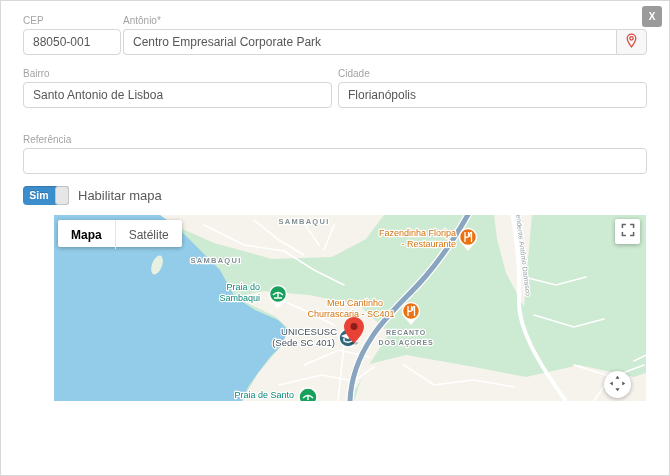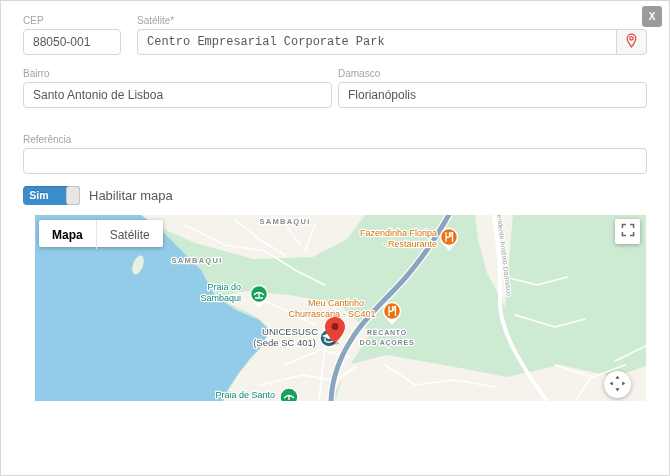--- a/index.html
+++ b/index.html
@@ -7,41 +7,41 @@
   body { font-family:"Liberation Sans", sans-serif; background:#fff; overflow:hidden; }
 
   .modal { width:670px; height:476px; position:relative; background:#fff; border:1px solid #d8d8d8; overflow:hidden; }
 
   .modal-header { height:36px; background:#e1e1e1; border-bottom:1px solid #d2d2d2; display:flex; align-items:center; padding:0 18px; }
   .modal-title { font-size:15px; color:#6e6e6e; }
   .close-btn { position:absolute; top:5px; right:7px; width:20px; height:21px; background:#9b9b9b; border:none; border-radius:3px; color:#fff; font-size:10px; font-weight:bold; font-family:"Liberation Sans", sans-serif; cursor:pointer; line-height:21px; text-align:center; }
 
   .modal-body { padding:0 22px; }
 
-  .form-row { display:flex; gap:16px; margin-top:13px; }
+  .form-row { display:flex; gap:2px; margin-top:13px; }
   .form-row.first { margin-top:14px; }
   .field { display:flex; flex-direction:column; }
   .field label { font-size:10px; color:#a3a3a3; margin-bottom:3px; }
   .field input { height:26px; border:1px solid #d6d6d6; border-radius:4px; padding:0 9px; font-size:12px; color:#575757; font-family:"Liberation Sans", sans-serif; outline:none; width:100%; }
   .w-cep { width:98px; flex:none; }
   .flex1 { flex:1; }
   .half { flex:1; }
   .row2gap { gap:6px;align-items:flex-end; }
 
   .input-group { display:flex; width:100%; }
-  .input-group input { border-radius:4px 0 0 4px; border-right:none; flex:1;font-family:Liberation Mono, monospace; }
+  .input-group input { border-radius:4px 0 0 4px; border-right:none; flex:1; }
   .pin-btn { width:31px; height:26px; background:#f7f7f7; border:1px solid #d6d6d6; border-radius:0 4px 4px 0; display:flex; align-items:center; justify-content:center; cursor:pointer; }
 
   .toggle-row { display:flex; align-items:center; gap:9px; margin-top:12px; }
-  .toggle { position:relative; width:57px; height:19px; border-radius:4px; background:#3c8dcb; cursor:pointer; box-shadow:inset 0 1px 1px rgba(0,0,0,.15); }
+  .toggle { position:relative; width:46px; height:19px; border-radius:4px; background:#3c8dcb; cursor:pointer; box-shadow:inset 0 1px 1px rgba(0,0,0,.15); }
   .toggle-on-label { position:absolute; left:0; top:0; width:32px; height:19px; line-height:19px; text-align:center; color:#fff; font-size:10.5px; font-weight:bold; text-shadow:0 -1px 0 rgba(0,0,0,.2); }
   .toggle-knob { position:absolute; right:0; top:0; width:14px; height:19px; background:#e6e6e6; border:1px solid #c4c4c4; border-radius:3px; }
   .toggle-text { font-size:13px; color:#5a5a5a; }
 
-  .map-wrap { position:relative; margin:10px 23px 0 34px; height:186px; background:#15803d; overflow:hidden; }
+  .map-wrap { position:relative; margin:10px 23px 0 53px; height:186px; background:#15803d; overflow:hidden; }
   .map-wrap svg.map-svg { position:absolute; left:0; top:0; }
 
   .poi-label { paint-order:stroke; stroke:#ffffff; stroke-width:2.4px; stroke-linejoin:round; font-family:"Liberation Sans", sans-serif; }
   .lbl-area { fill:#848f94; font-size:7.5px; letter-spacing:1.3px; font-weight:bold; }
   .lbl-area2 { fill:#7c878c; font-size:7px; letter-spacing:0.8px; font-weight:bold; }
   .lbl-teal { fill:#0d8a78; font-size:9px; }
   .lbl-orange { fill:#d4730e; font-size:9px; }
   .lbl-dark { fill:#47545e; font-size:9.5px; }
   .lbl-road { fill:#98a0a4; font-size:7px; }
 
@@ -62,41 +62,41 @@
   <button class="close-btn">X</button>
 
   <div class="modal-body">
 
     <div class="form-row first">
       <div class="field w-cep">
         <label>CEP</label>
         <input type="text" value="88050-001" style="">
       </div>
       <div class="field flex1">
-        <label>Satélite*</label>
+        <label>Antônio*</label>
         <div class="input-group">
           <input type="text" value="Centro Empresarial Corporate Park" style="">
           <button class="pin-btn">
             <span>
               <svg width="13" height="15" viewBox="0 0 24 28">
                 <path d="M12 2C7.6 2 4 5.6 4 10c0 6 8 16 8 16s8-10 8-16c0-4.4-3.6-8-8-8zm0 11.2a3.2 3.2 0 1 1 0-6.4 3.2 3.2 0 0 1 0 6.4z" fill="none" stroke="#dc4b41" stroke-width="2.4"></path>
               </svg>
             </span>
           </button>
         </div>
       </div>
     </div>
 
     <div class="form-row row2gap">
       <div class="field half">
         <label>Bairro</label>
         <input type="text" value="Santo Antonio de Lisboa" style="">
       </div>
       <div class="field half">
-        <label>Damasco</label>
+        <label>Cidade</label>
         <input type="text" value="Florianópolis" style="">
       </div>
     </div>
 
     <div class="form-row row2gap">
       <div class="field half">
       </div>
     </div>
 
     <div class="form-row">

